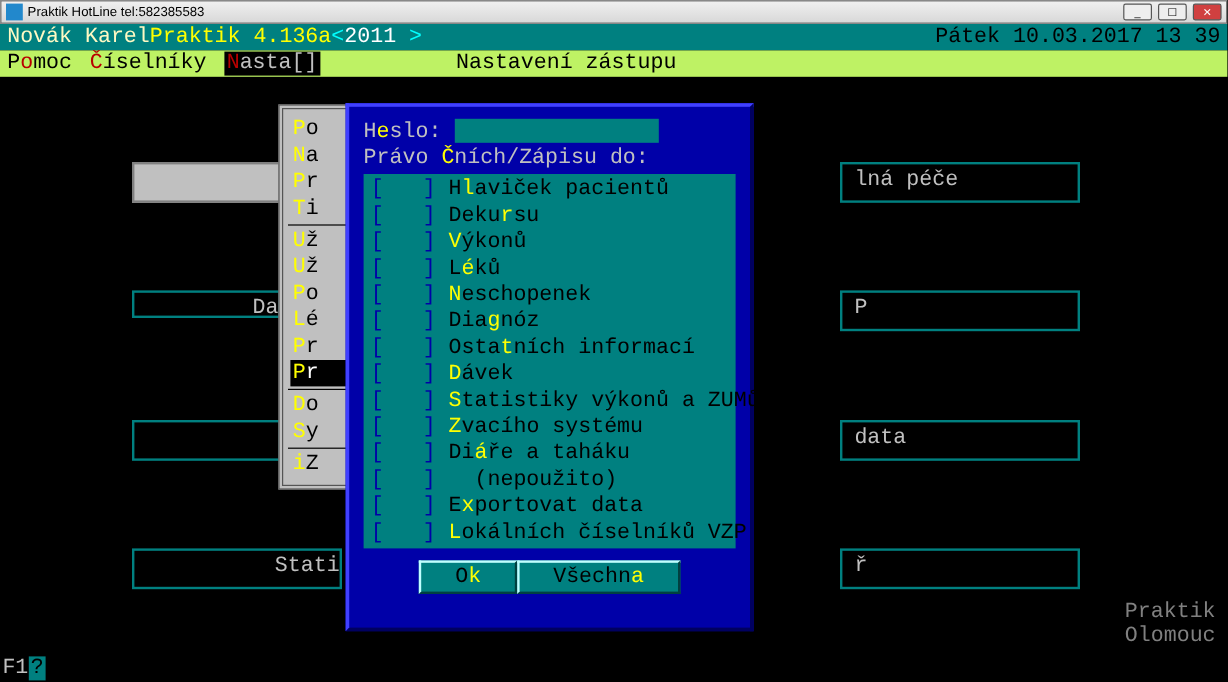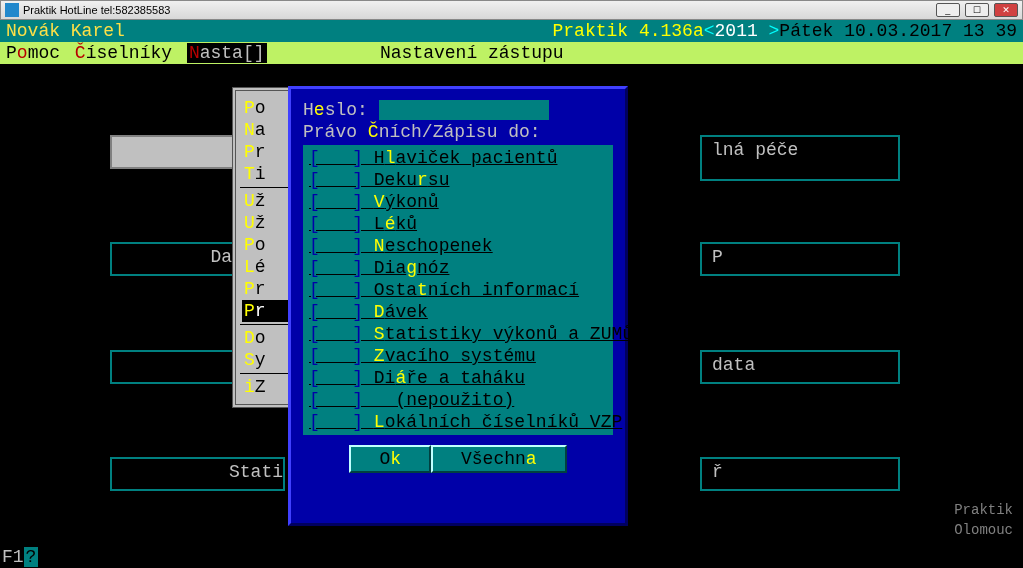--- a/index.html
+++ b/index.html
@@ -42,22 +42,22 @@
     font-size:18px;
     line-height:22px;
   }
   .header-bar{
     background:#008080;
     color:#000;
     height:22px;
     display:flex;
     padding:0 6px;
   }
-  .header-left{flex:0 0 auto; color:#fde047;}
-  .header-center{flex:1;text-align:right;}
+  .header-left{flex:0 0 auto; color:#fef9c3;}
+  .header-center{flex:1;text-align:left;}
   .header-right{flex:0 0 auto;}
   .yellow{color:#ffff00;}
   .cyan{color:#00ffff;}
   .white{color:#ffffff;}
 
   
   .menu-bar{
     background:#bef264;
     color:#000;
     height:22px;
@@ -132,21 +132,21 @@
     vertical-align:middle;
   }
 
   
   .perm-box{
     margin-top:2px;
     background:#008080;
     padding:2px 6px;
     color:#000;
   }
-  .perm-row{white-space:pre;display:block;text-decoration:underline;}
+  .perm-row{white-space:pre;display:block;}
   .perm-row .br{color:#0000a8;}
   .perm-row .hk{color:#ffff00;}
 
   
   .dlg-buttons{
     display:flex;
     justify-content:center;
     margin-top:10px;
   }
   .dlg-btn{
@@ -160,21 +160,21 @@
     font-size:18px;
   }
   .dlg-btn .hk{color:#ffff00;}
 
   .footer-brand{
     position:absolute;
     right:10px;
     bottom:28px;
     text-align:right;
     color:#808080;
-    font-size:14px;
+    font-size:18px;
     line-height:20px;
   }
   .fkey{
     position:absolute;
     left:0;bottom:0;
     background:#000;
     color:#c0c0c0;
     padding:0 2px;
   }
   .fkey .q{background:#008080;color:#000;padding:0 2px;}
@@ -203,35 +203,35 @@
       <span class="yellow">Praktik 4.136a</span><span class="cyan">&lt;</span><span class="white">2011</span><span class="cyan"> &gt;</span>
     </div>
     <div class="header-right">Pátek 10.03.2017 13 39</div>
   </div>
 
   <div class="menu-bar">
     <span id="menu-items"><span class="menu-item">P<span class="hot">o</span>moc </span><span class="menu-item"><span class="hot">Č</span>íselníky </span><span class="menu-item menu-selected"><span class="hot">N</span>asta[] </span></span>
     <span class="menu-title">Nastavení zástupu</span>
   </div>
 
-  <div class="bgbox" style="left:700px;top:115px;width:200px;height:46px;">
+  <div class="bgbox" style="left:700px;top:115px;width:200px;height:34px;">
     <span>lná péče</span>
   </div>
   <div class="bgbox" style="left:700px;top:222px;width:200px;height:34px;">
     <span>P</span>
   </div>
   <div class="bgbox" style="left:700px;top:330px;width:200px;height:34px;">
     <span>data</span>
   </div>
   <div class="bgbox" style="left:700px;top:437px;width:200px;height:34px;">
     <span>ř</span>
   </div>
 
   <div class="bgbox" style="left:110px;top:115px;width:124px;height:34px;background:#c0c0c0;border-color:#808080"></div>
-  <div class="bgbox" style="left:110px;top:222px;width:124px;height:34px;text-align:right;padding-right:0;">
+  <div class="bgbox" style="left:110px;top:222px;width:124px;height:23px;text-align:right;padding-right:0;">
     <span>Da</span>
   </div>
   <div class="bgbox" style="left:110px;top:330px;width:124px;height:34px;"></div>
   <div class="bgbox" style="left:110px;top:437px;width:175px;height:34px;text-align:right;padding-right:0;">
     <span>Stati</span>
   </div>
 
   <div class="dropdown">
     <div id="dropdown-body">
         <div class="item"><span class="hot">P</span>o</div>
@@ -268,20 +268,21 @@
           <span class="perm-row"><span class="br">[   ]</span> <span class="hk">V</span>ýkonů</span>
           <span class="perm-row"><span class="br">[   ]</span> L<span class="hk">é</span>ků</span>
           <span class="perm-row"><span class="br">[   ]</span> <span class="hk">N</span>eschopenek</span>
           <span class="perm-row"><span class="br">[   ]</span> Dia<span class="hk">g</span>nóz</span>
           <span class="perm-row"><span class="br">[   ]</span> Osta<span class="hk">t</span>ních informací</span>
           <span class="perm-row"><span class="br">[   ]</span> <span class="hk">D</span>ávek</span>
           <span class="perm-row"><span class="br">[   ]</span> <span class="hk">S</span>tatistiky výkonů a ZUMů</span>
           <span class="perm-row"><span class="br">[   ]</span> <span class="hk">Z</span>vacího systému</span>
           <span class="perm-row"><span class="br">[   ]</span> Di<span class="hk">á</span>ře a taháku</span>
           <span class="perm-row"><span class="br">[   ]</span>   (nepoužito)</span>
+          <span class="perm-row"><span class="br">[   ]</span> E<span class="hk">x</span>portovat data</span>
           <span class="perm-row"><span class="br">[   ]</span> <span class="hk">L</span>okálních číselníků VZP</span>
         </div>
     </div>
     <div class="dlg-buttons">
       <button class="dlg-btn">
         <span>O</span><span class="hk">k</span><span></span>
       </button>
       <button class="dlg-btn">
         <span>Všechn</span><span class="hk">a</span><span></span>
       </button>

